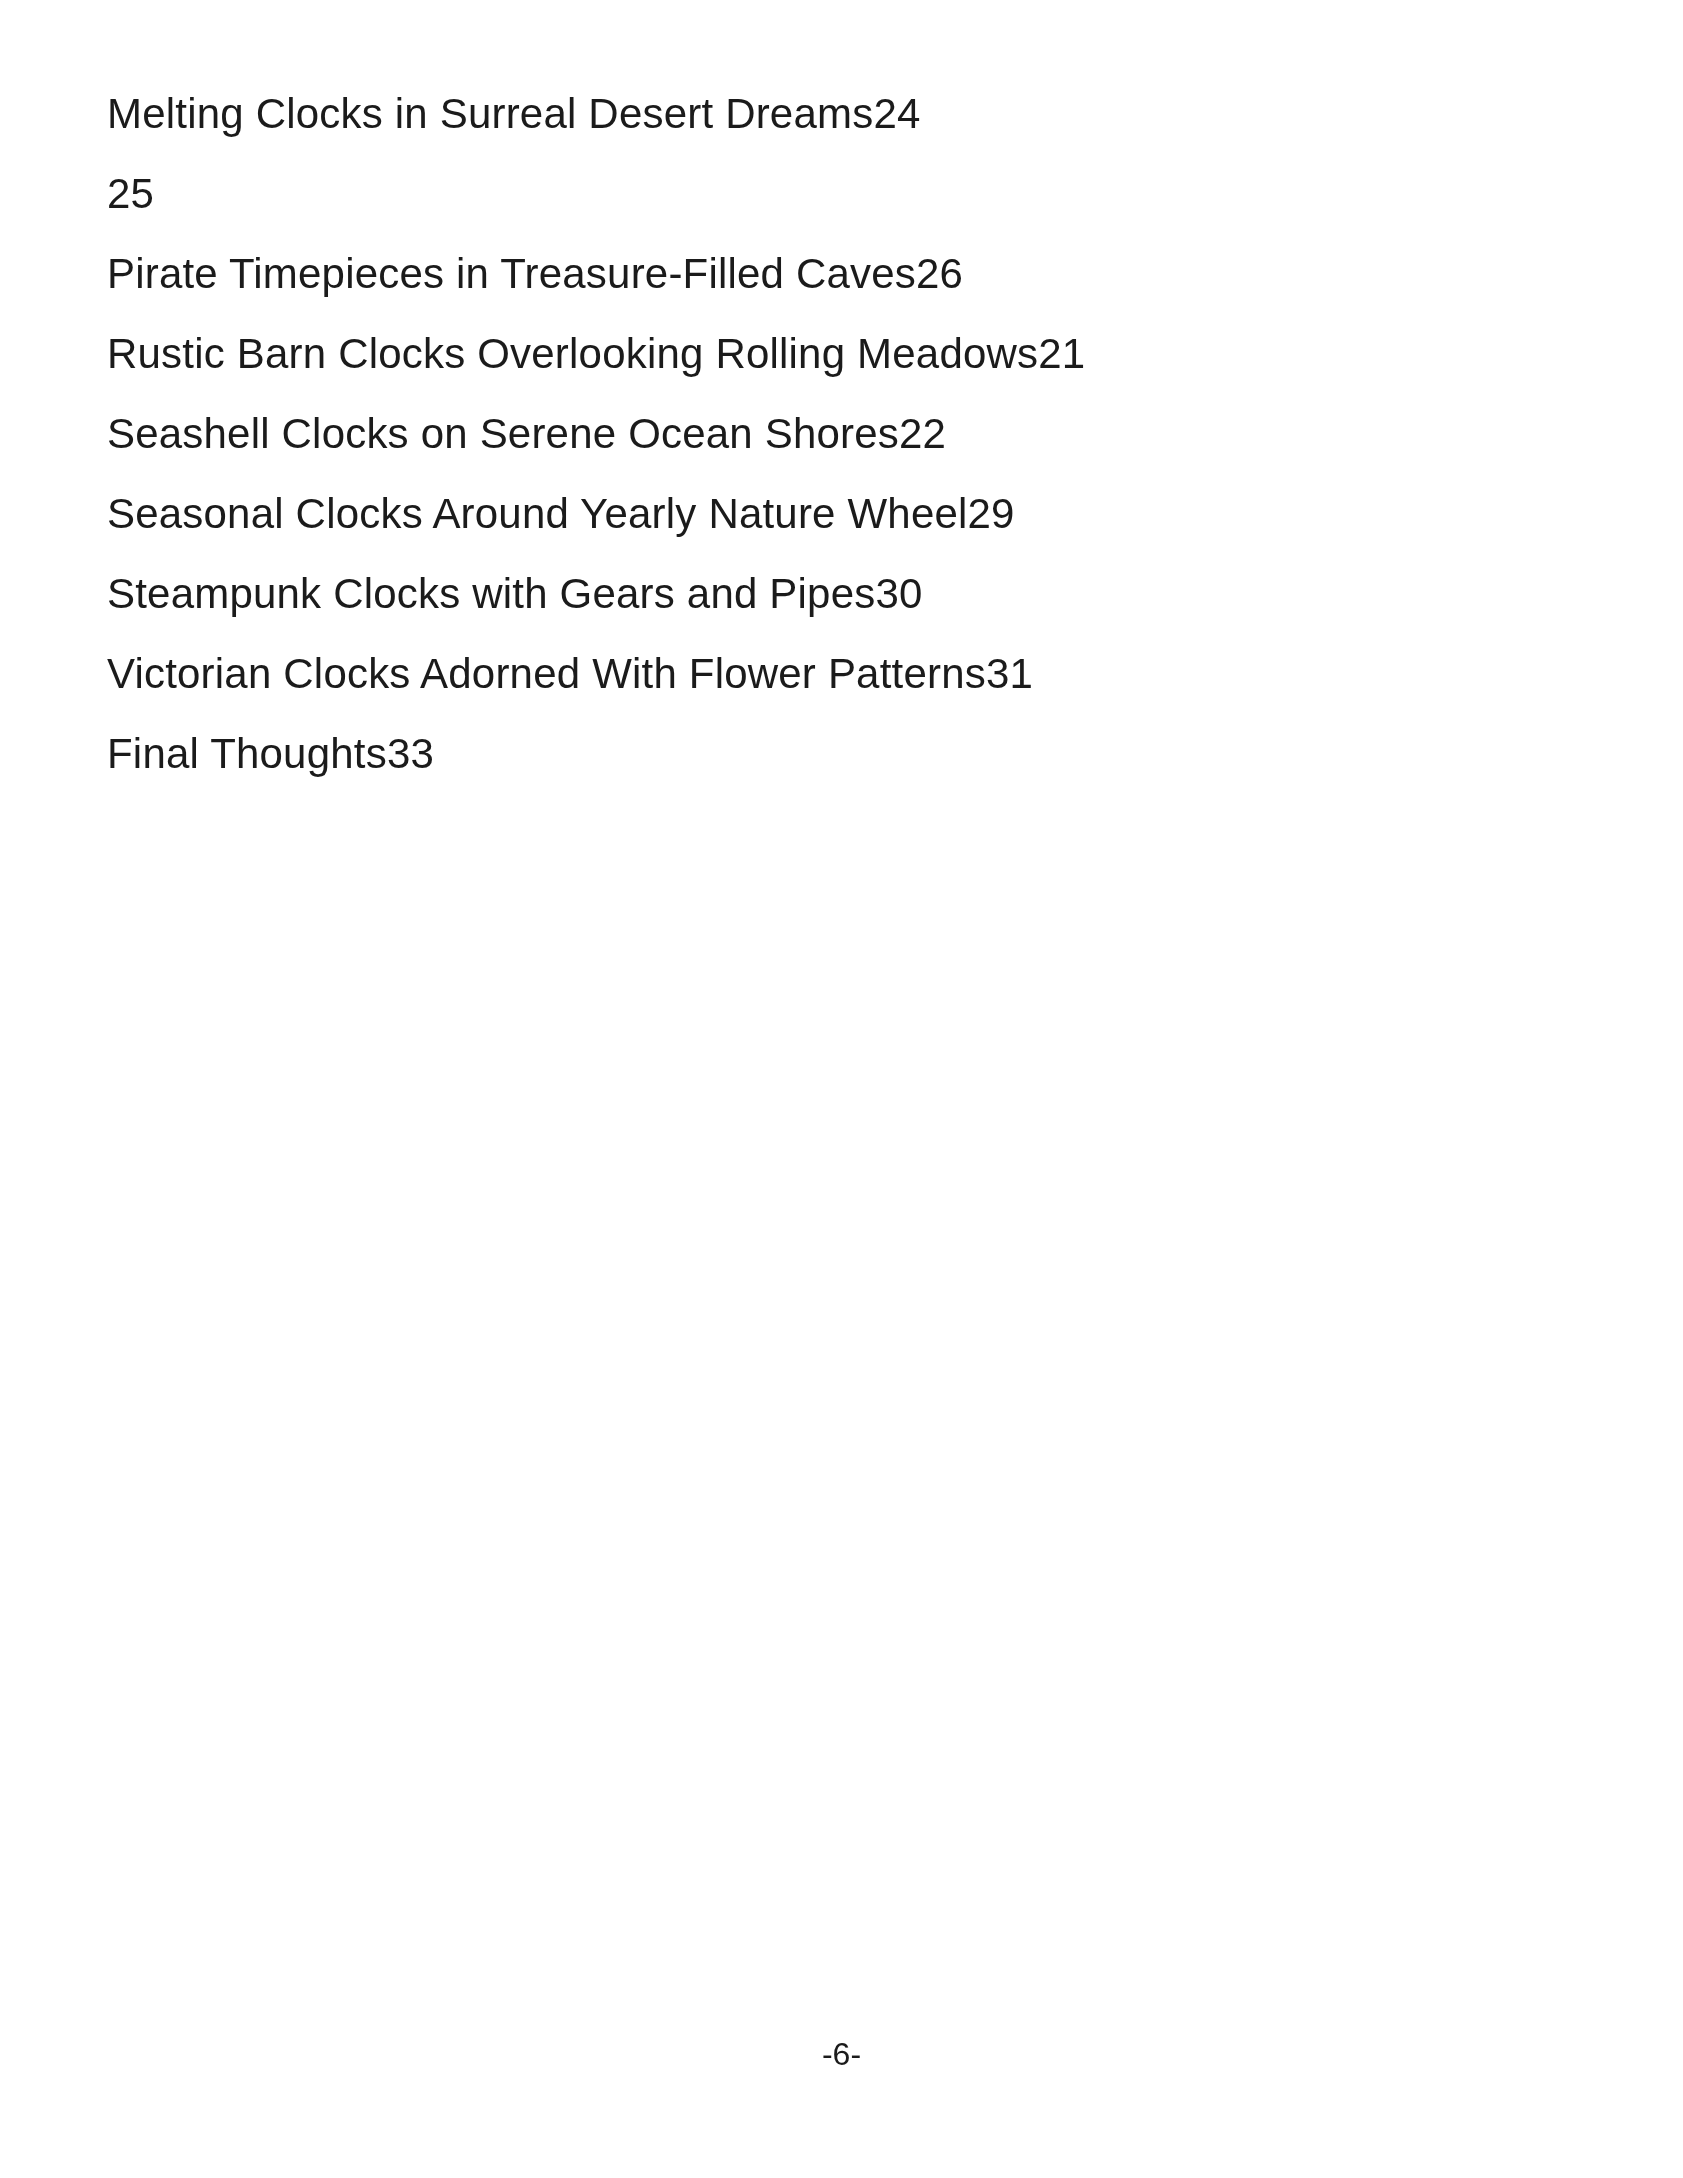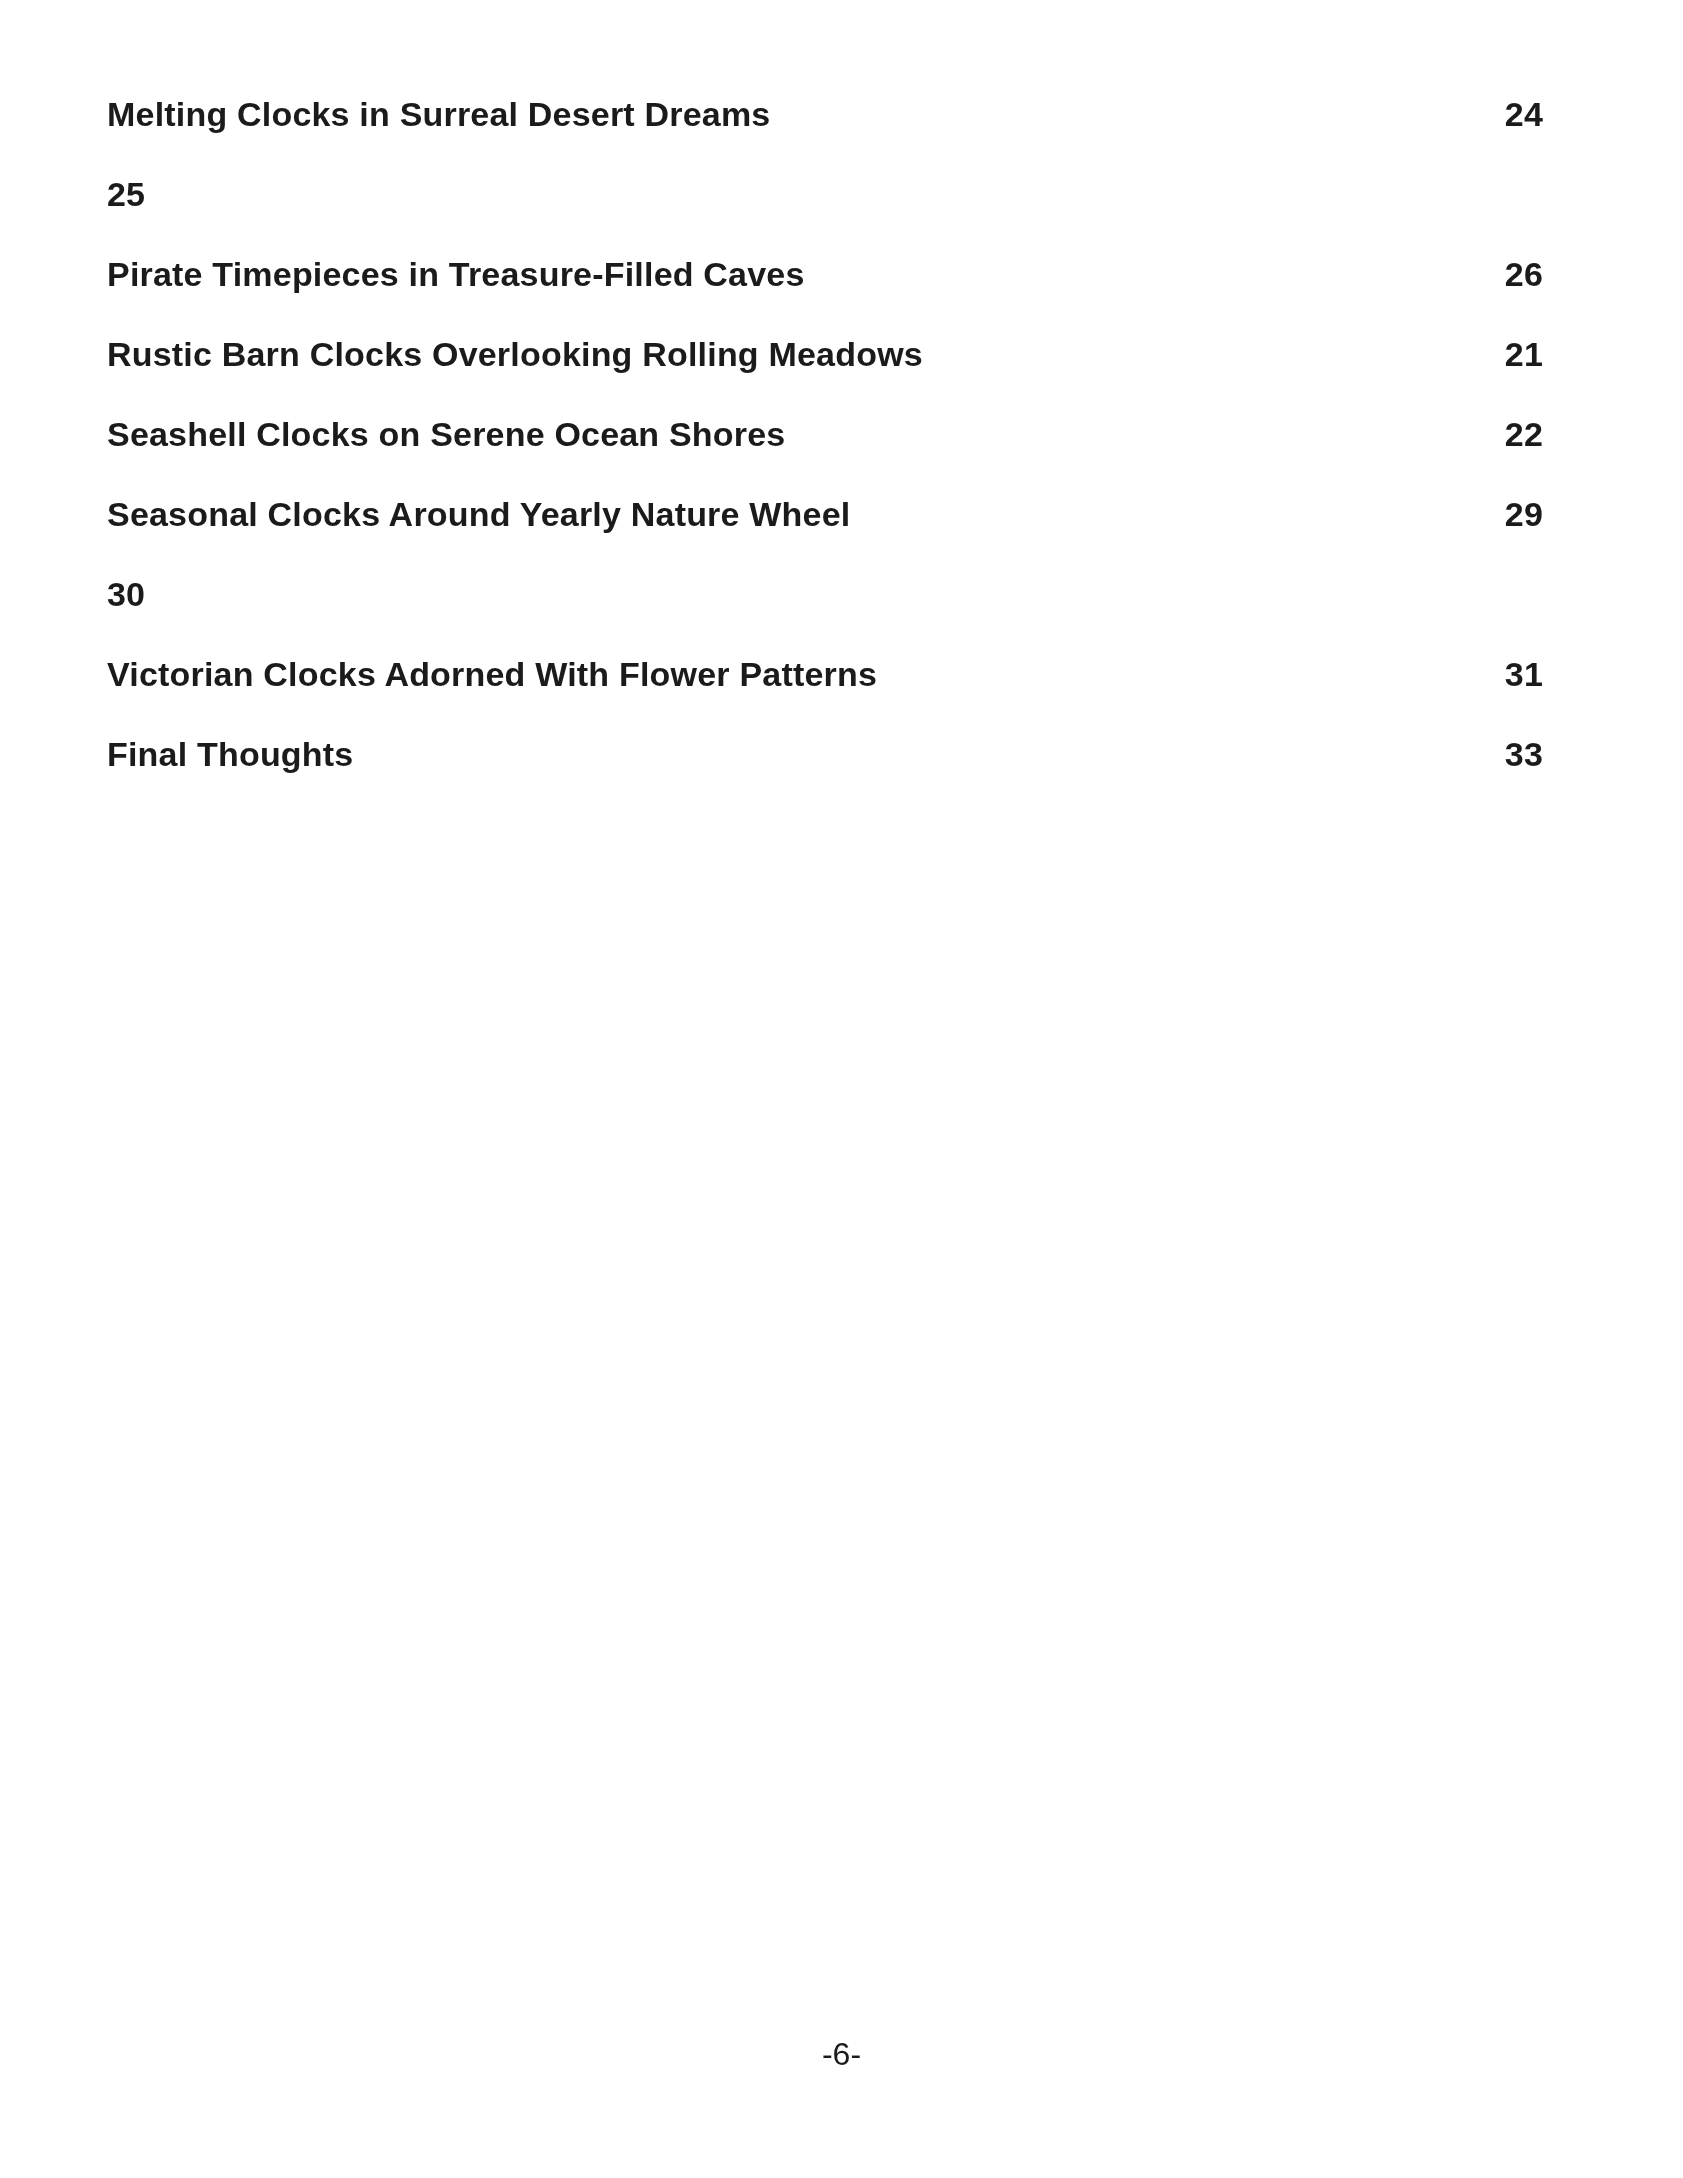--- a/index.html
+++ b/index.html
@@ -18,26 +18,24 @@
   }
   .toc {
     position: absolute;
     left: 107px;
     top: 96px;
     width: 1436px; 
   }
   .toc-row {
     height: 80px;
     display: flex;
-    justify-content: space-between;
     align-items: flex-start;
-    font-size: 34px;
+    font-size: 42px;
     line-height: 36px;
     letter-spacing: 0.2px;
-    font-weight: bold;
   }
   .toc-title {
     white-space: nowrap;
   }
   .toc-page {
     white-space: nowrap;
     text-align: right;
   }
   .footer {
     position: absolute;
@@ -79,20 +77,21 @@
       <span class="toc-title">Seashell Clocks on Serene Ocean Shores</span>
       <span class="toc-page">22</span>
     </div>
 
     <div class="toc-row">
       <span class="toc-title">Seasonal Clocks Around Yearly Nature Wheel</span>
       <span class="toc-page">29</span>
     </div>
 
     <div class="toc-row">
+      <span class="toc-title">Steampunk Clocks with Gears and Pipes</span>
       <span class="toc-page">30</span>
     </div>
 
     <div class="toc-row">
       <span class="toc-title">Victorian Clocks Adorned With Flower Patterns</span>
       <span class="toc-page">31</span>
     </div>
 
 
     <div class="toc-row">

